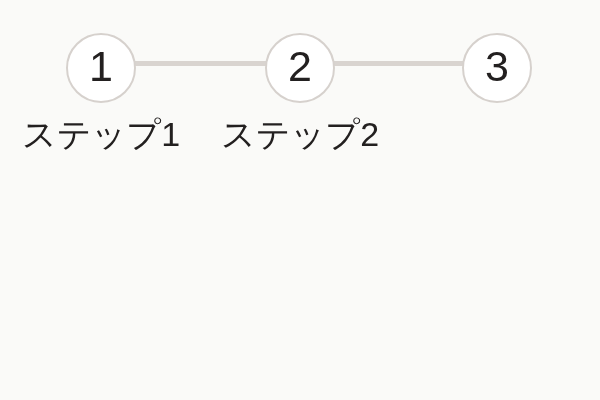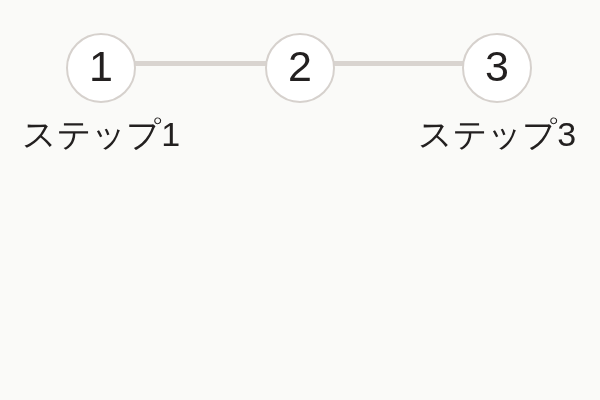--- a/index.html
+++ b/index.html
@@ -76,22 +76,22 @@
     <div class="circle">
       <span class="num">1</span>
     </div>
     <div class="step-label">ステップ1</div>
   </div>
 
   <div class="step pos-2">
     <div class="circle">
       <span class="num">2</span>
     </div>
+    <div class="step-label">ステップ2</div>
   </div>
 
   <div class="step pos-3">
     <div class="circle">
       <span class="num">3</span>
     </div>
-    <div class="step-label">ステップ3</div>
   </div>
 
 </div>
 
 </body></html>

